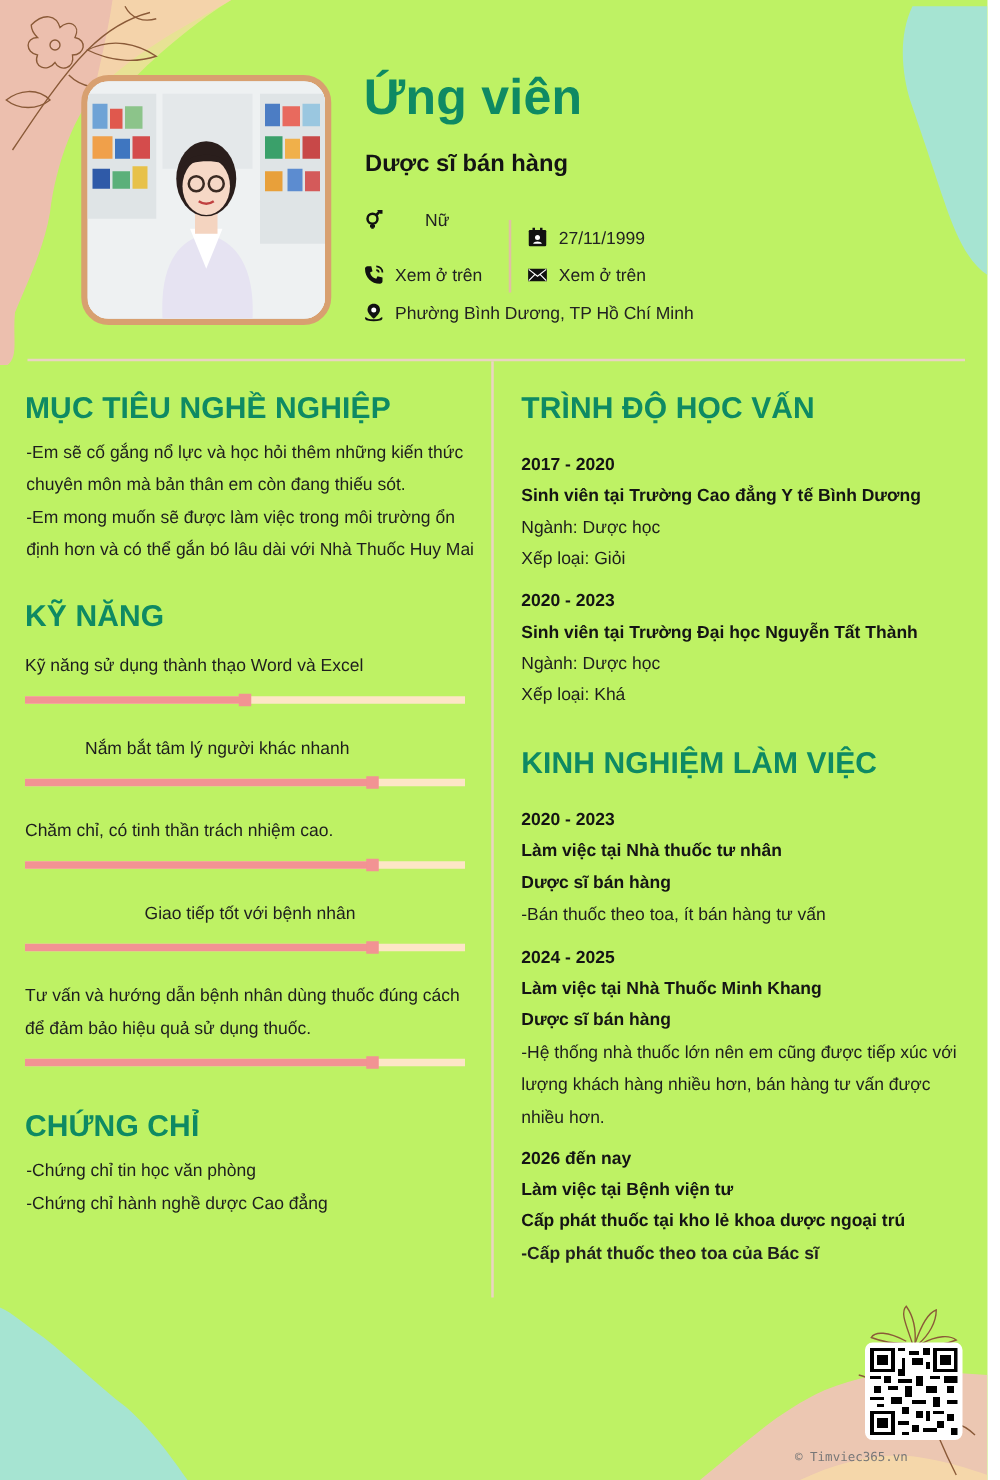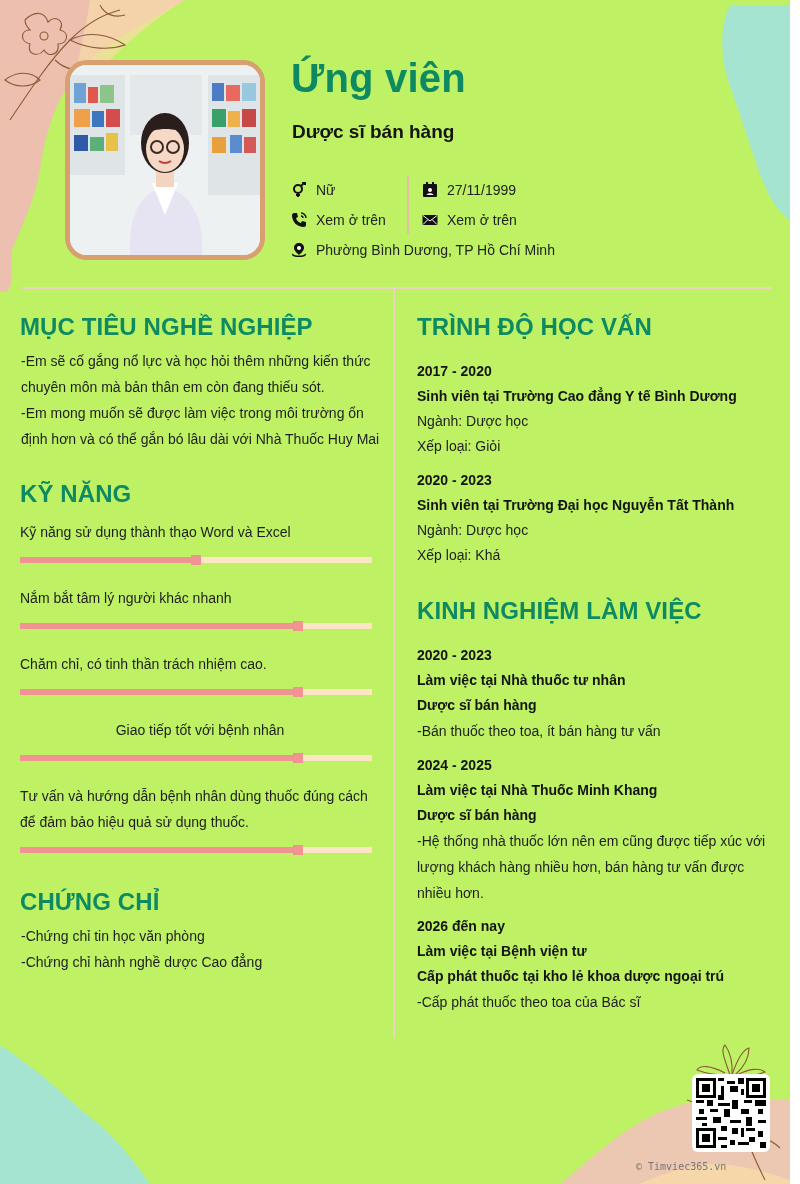--- a/index.html
+++ b/index.html
@@ -162,21 +162,21 @@
       <path d="M74 70 C80 55 110 55 116 70 C108 62 84 62 74 70 Z" fill="#2a1e1c"></path>
       <circle cx="87" cy="82" r="6" fill="none" stroke="#3a2a22" stroke-width="2"></circle>
       <circle cx="103" cy="82" r="6" fill="none" stroke="#3a2a22" stroke-width="2"></circle>
       <path d="M89 96 Q95 100 101 96" stroke="#c04040" stroke-width="2" fill="none"></path>
     </svg>
   </div>
 
   <div class="name">Ứng viên</div>
   <div class="job-title">Dược sĩ bán hàng</div>
 
-  <div class="info-row" style="left:291px;top:182px;">
+  <div class="info-row" style="left:291px;top:168px;gap:24px;">
     <span class="ic">
       <svg viewBox="0 0 16 16">
           <g fill="none" stroke="#111" stroke-width="2">
             <circle cx="7" cy="7" r="4"></circle>
             <path d="M7 11 V15 M5 13 H9 M10 4 L14 0 M11 0 H14 V3"></path>
           </g>
         </svg>
     </span>
     <span>Nữ</span>
   </div>
@@ -232,21 +232,21 @@
   </div>
 
   <div class="section-title" style="left:20px;top:480px;">KỸ NĂNG</div>
 
   <div class="skill-label" style="top:519px;">Kỹ năng sử dụng thành thạo Word và Excel</div>
   <div class="skill-bar" style="top:557px;">
     <div class="skill-fill" style="width:50%;"></div>
     <div class="skill-handle" style="left:calc(50% - 5px);"></div>
   </div>
 
-  <div class="skill-label" style="top:585px;">Nắm bắt tâm lý người khác nhanh</div>
+  <div class="skill-label" style="top:585px;margin-left:48px;">Nắm bắt tâm lý người khác nhanh</div>
   <div class="skill-bar" style="top:623px;">
     <div class="skill-fill" style="width:79%;"></div>
     <div class="skill-handle" style="left:calc(79% - 5px);"></div>
   </div>
 
   <div class="skill-label" style="top:651px;">Chăm chỉ, có tinh thần trách nhiệm cao.</div>
   <div class="skill-bar" style="top:689px;">
     <div class="skill-fill" style="width:79%;"></div>
     <div class="skill-handle" style="left:calc(79% - 5px);"></div>
   </div>
@@ -295,21 +295,21 @@
   <div class="r-block" style="top:753px;">
     <div class="b">2024 - 2025</div>
     <div class="b">Làm việc tại Nhà Thuốc Minh Khang</div>
     <div class="b">Dược sĩ bán hàng</div>
     <div style="line-height:26px;width:358px;">-Hệ thống nhà thuốc lớn nên em cũng được tiếp xúc với lượng khách hàng nhiều hơn, bán hàng tư vấn được nhiều hơn.</div>
   </div>
   <div class="r-block" style="top:914px;">
     <div class="b">2026 đến nay</div>
     <div class="b">Làm việc tại Bệnh viện tư</div>
     <div class="b">Cấp phát thuốc tại kho lẻ khoa dược ngoại trú</div>
-    <div style="line-height:26px;">-Cấp phát thuốc theo toa của Bác sĩ</div>
+    <div style="line-height:26px;font-weight:bold;">-Cấp phát thuốc theo toa của Bác sĩ</div>
   </div>
 
   <div class="qr">
     <svg viewBox="0 0 25 25" shape-rendering="crispEdges">
       <g fill="#000">
         <rect x="0" y="0" width="7" height="7"></rect>
           <rect x="1" y="1" width="5" height="5" fill="#fff"></rect>
           <rect x="2" y="2" width="3" height="3"></rect>
         <rect x="18" y="0" width="7" height="7"></rect>
           <rect x="19" y="1" width="5" height="5" fill="#fff"></rect>

